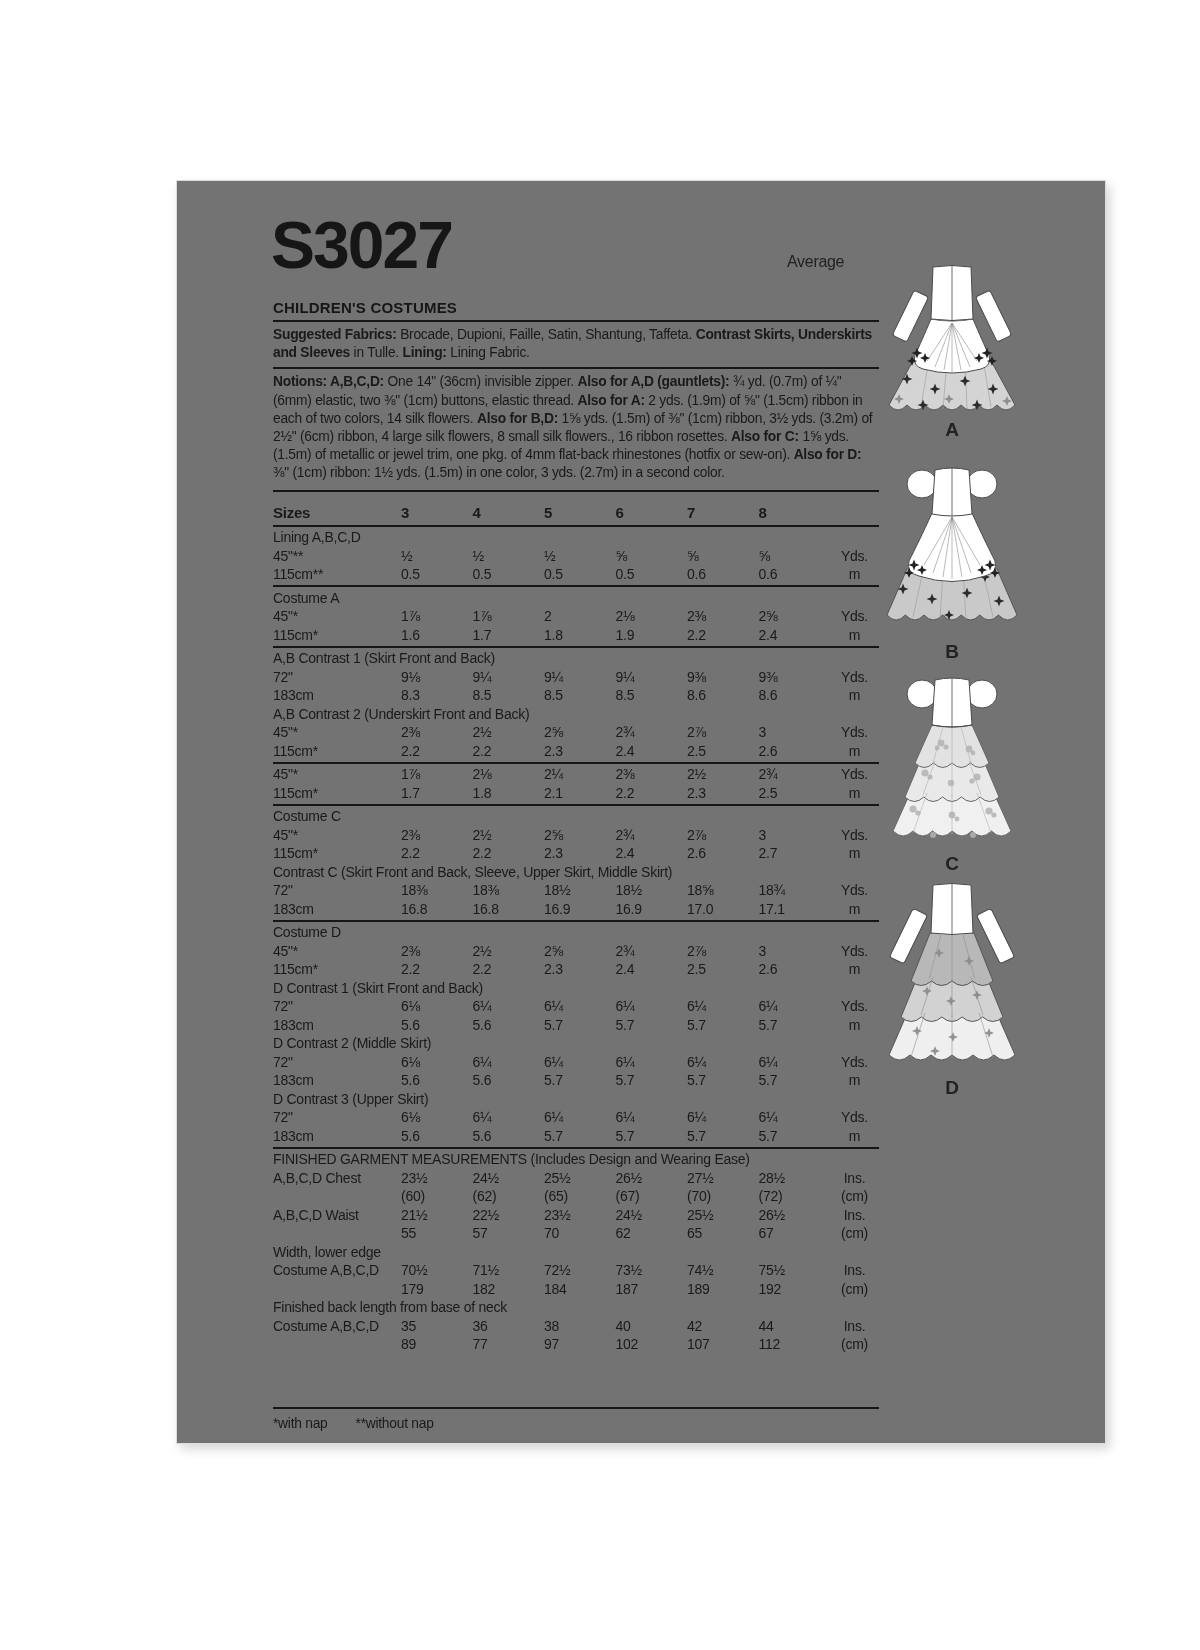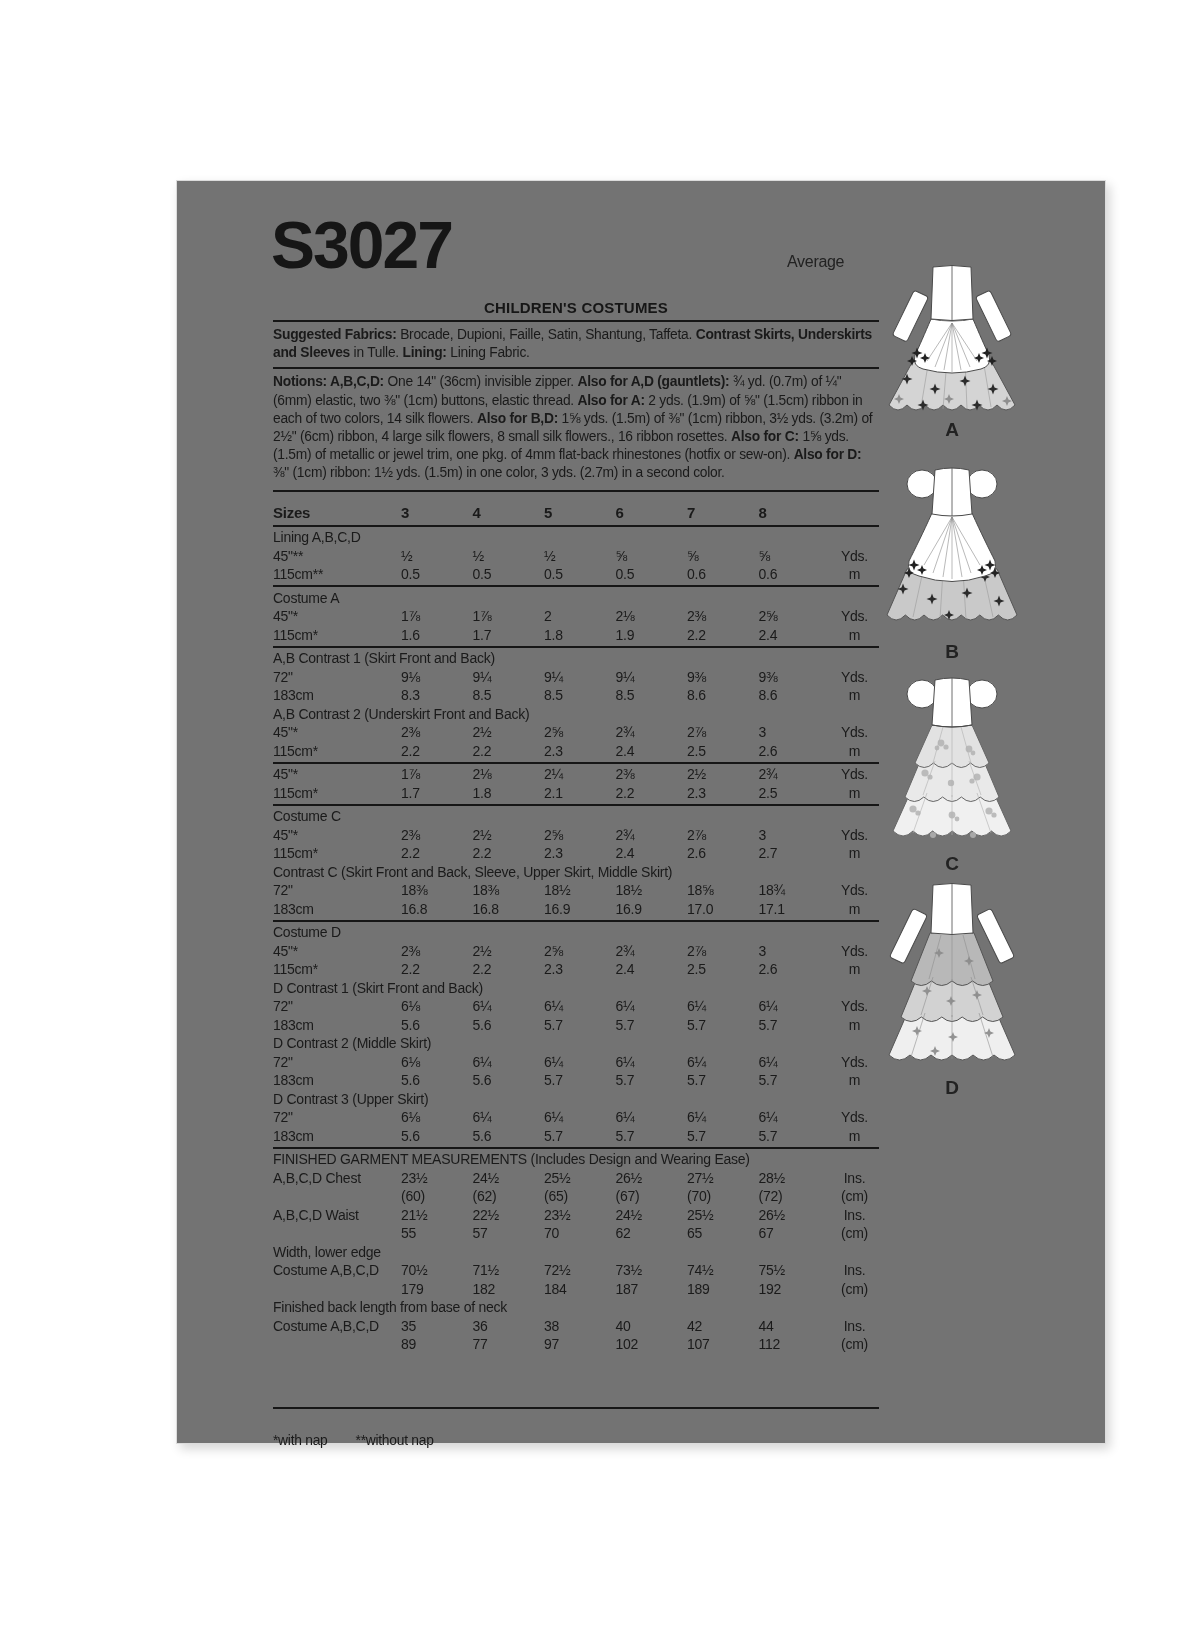--- a/index.html
+++ b/index.html
@@ -17,21 +17,21 @@
   .pattern-number{
     position:absolute;left:94px;top:26px;
     font-size:66px;font-weight:800;letter-spacing:-2px;color:#161616;
   }
   .difficulty{
     position:absolute;left:610px;top:72px;font-size:16px;color:#222;letter-spacing:-0.3px;
   }
   .main-col{position:absolute;left:96px;top:118px;width:606px;}
   .category{
     font-size:15px;font-weight:700;letter-spacing:0.2px;color:#161616;
-    padding-bottom:4px;border-bottom:2.5px solid #161616;text-align:center;
+    padding-bottom:4px;border-bottom:2.5px solid #161616;
   }
   .para{
     font-size:13.8px;line-height:18.2px;letter-spacing:-0.25px;color:#1a1a1a;
     padding:4px 0 5px;
   }
   .para.ruled{border-bottom:2px solid #161616;}
   .para .b{font-weight:700;}
   
   .yardage{margin-top:2px;}
   .trow{
@@ -50,21 +50,21 @@
   .tval{text-align:left;}
   .tunit{text-align:center;}
   
   .figure{position:absolute;left:690px;width:170px;text-align:center;}
   .fig-a{top:78px;}  .fig-b{top:276px;}  .fig-c{top:486px;}  .fig-d{top:694px;}
   .fig-label{font-size:19px;font-weight:700;margin-top:2px;color:#222;}
   .figure svg{display:block;margin:0 auto;}
   
   .footnote{
     position:absolute;left:96px;top:1226px;width:606px;
-    border-top:2px solid #161616;padding-top:24px;
+    border-top:2px solid #161616;padding-top:7px;
     font-size:13.8px;letter-spacing:-0.25px;display:flex;gap:28px;
   }
 </style>
 </head>
 <body>
 
 <div class="sheet">
 
   <div class="pattern-number">S3027</div>
   <div class="difficulty">Average</div>

